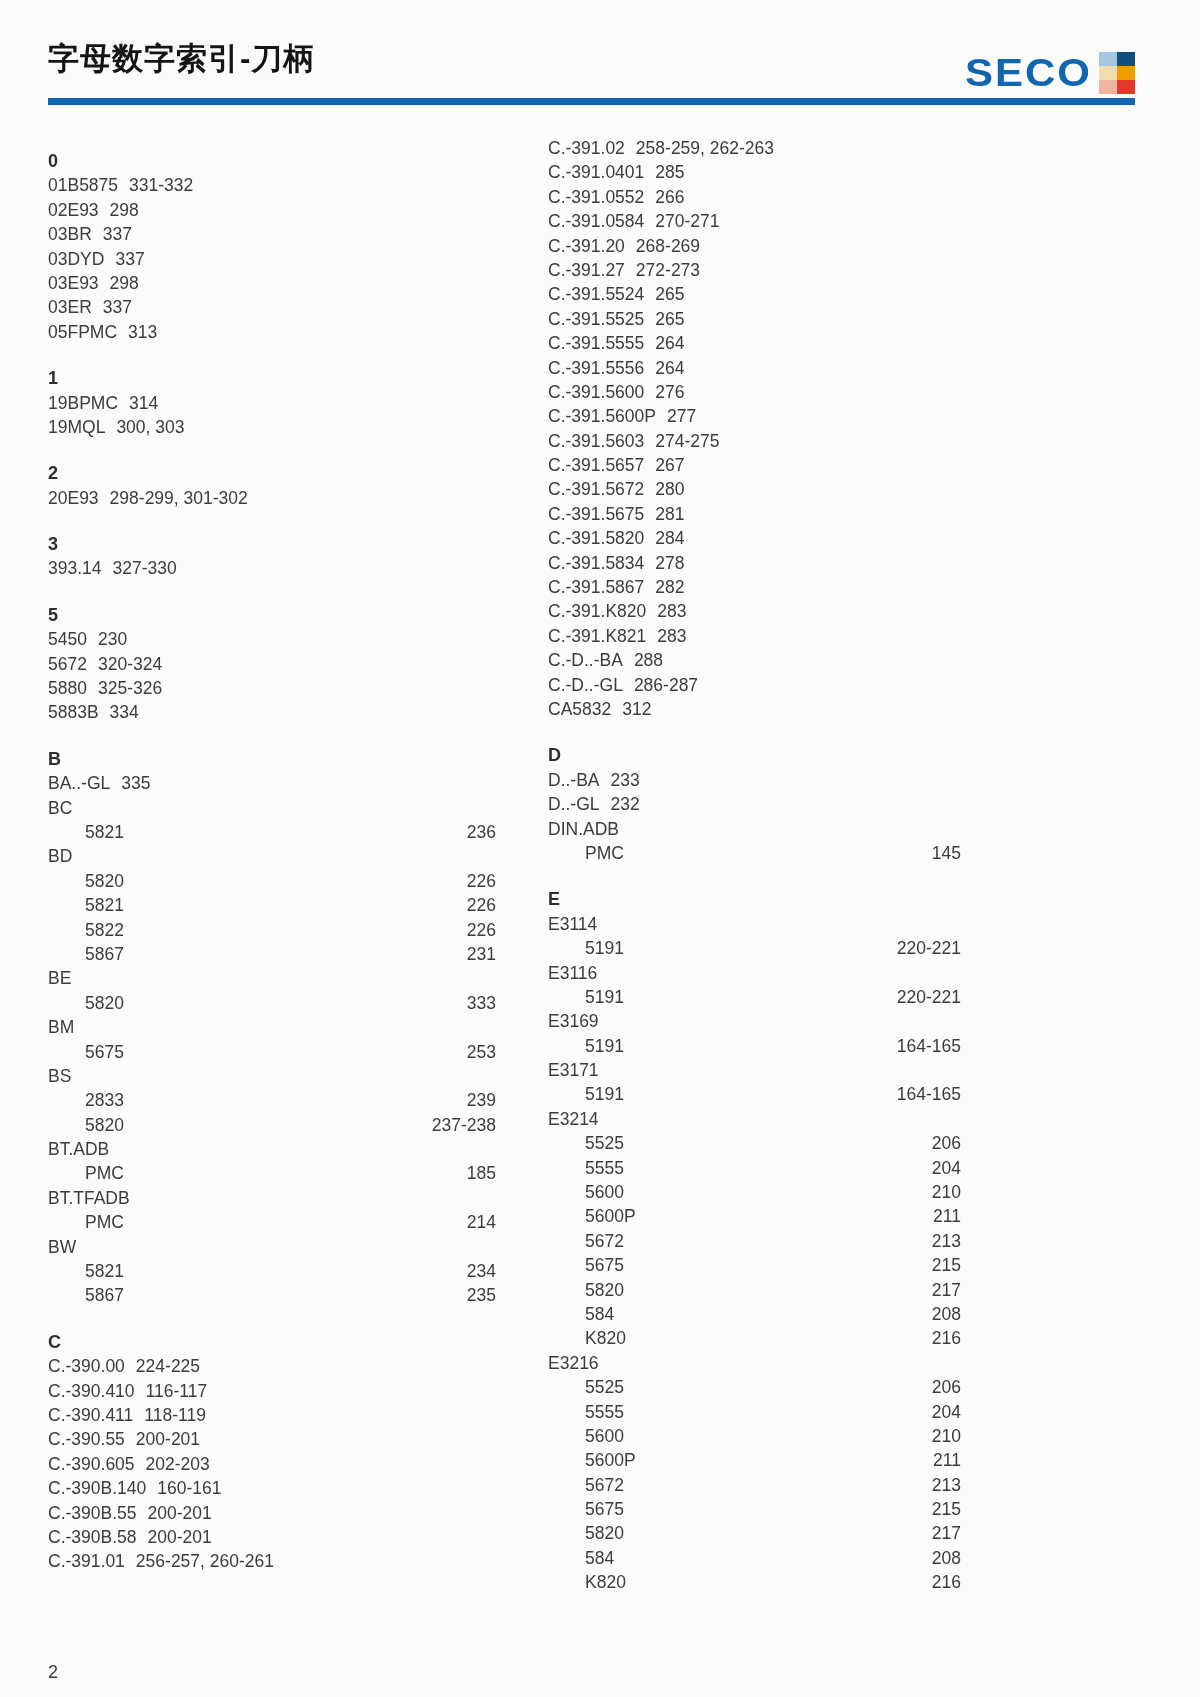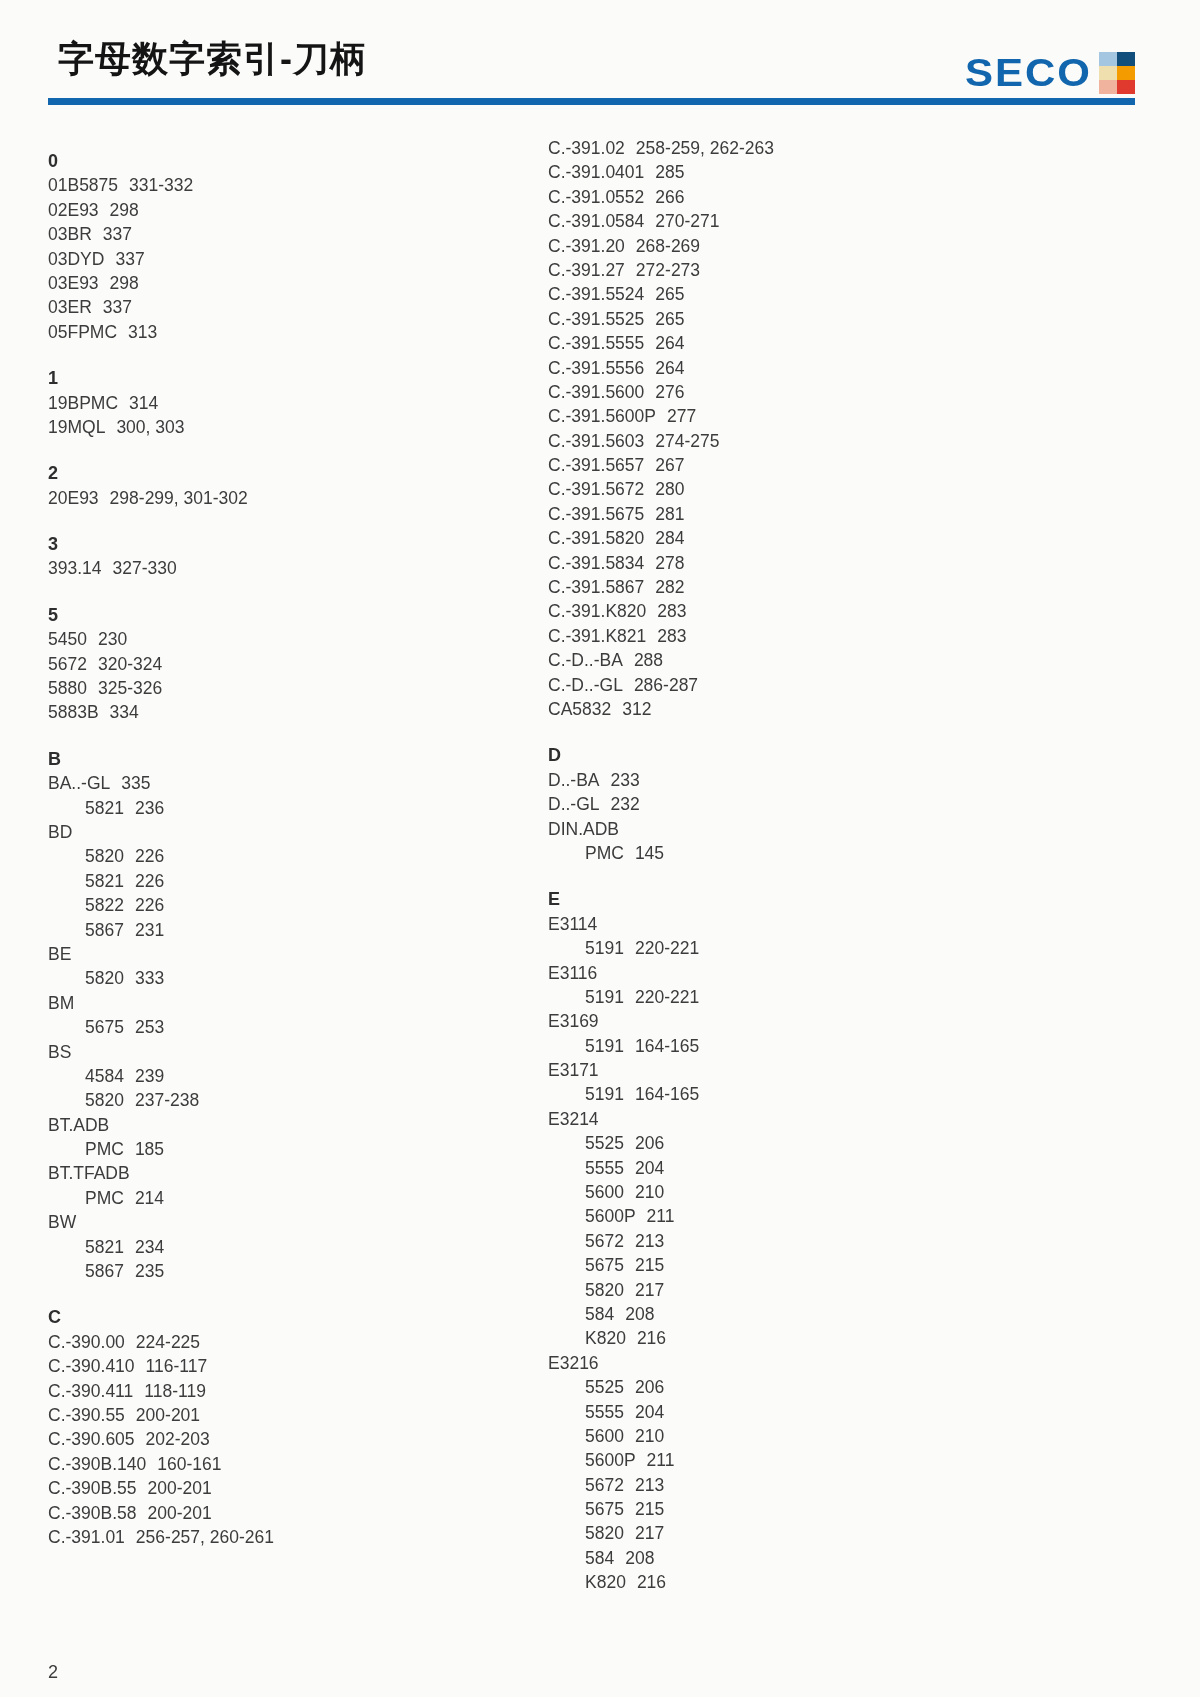--- a/index.html
+++ b/index.html
@@ -11,21 +11,21 @@
     -webkit-font-smoothing:antialiased;
   }
   .page { position:relative; width:1200px; height:1697px; overflow:hidden; }
 
   
   .header {
     display:flex; justify-content:space-between; align-items:center;
     padding:30px 65px 0 48px; height:58px;
   }
   .page-title {
-    margin:10px; font-size:36px; font-weight:bold; color:#141414; letter-spacing:1px;
+    margin:0; font-size:31px; font-weight:bold; color:#141414; letter-spacing:1px;
   }
   .logo { display:flex; align-items:center;margin-top:28px; }
   .logo-text {
     font-size:42px; font-weight:800; letter-spacing:2px; line-height:1;
     transform:scaleY(0.92);
   }
   .logo-grid {
     display:grid; grid-template-columns:18px 18px; grid-auto-rows:14px;
     margin-left:7px;
   }
@@ -38,21 +38,21 @@
   .col-right { width:413px; margin-left:52px; margin-top:-13px; }
 
   .index-section + .index-section { margin-top:22px; }
 
   .section-letter {
     height:24.4px; line-height:24.4px;
     font-weight:bold; font-size:18px; color:#2e2e2e;
   }
   .entry { display:flex; height:24.4px; line-height:24.4px; font-size:17.5px; }
   .entry .label { white-space:nowrap; }
-  .entry.indent { padding-left:37px; }
+  .entry.indent { padding-left:37px;text-align:right; }
   .entry .dots {
     flex:1; height:2.4px; align-self:flex-end;
     margin:0 5px 4px 6px;
     background:repeating-linear-gradient(to right,#4a4a4a 0 2.3px,transparent 2.3px 10.5px);
   }
   .entry .page { white-space:nowrap; }
 
   
   .footer {
     position:absolute; left:48px; bottom:14px;
@@ -173,20 +173,23 @@
             <span class="page">334</span>
           </div>
         </section>
         <section class="index-section">
           <div class="section-letter">B</div>
           <div class="entry">
             <span class="label">BA..-GL</span>
             <span class="dots"></span>
             <span class="page">335</span>
           </div>
+          <div class="entry">
+            <span class="label">BC</span>
+          </div>
           <div class="entry indent">
             <span class="label">5821</span>
             <span class="dots"></span>
             <span class="page">236</span>
           </div>
           <div class="entry">
             <span class="label">BD</span>
           </div>
           <div class="entry indent">
             <span class="label">5820</span>
@@ -221,21 +224,21 @@
           </div>
           <div class="entry indent">
             <span class="label">5675</span>
             <span class="dots"></span>
             <span class="page">253</span>
           </div>
           <div class="entry">
             <span class="label">BS</span>
           </div>
           <div class="entry indent">
-            <span class="label">4584</span>
+            <span class="label">2833</span>
             <span class="dots"></span>
             <span class="page">239</span>
           </div>
           <div class="entry indent">
             <span class="label">5820</span>
             <span class="dots"></span>
             <span class="page">237-238</span>
           </div>
           <div class="entry">
             <span class="label">BT.ADB</span>

